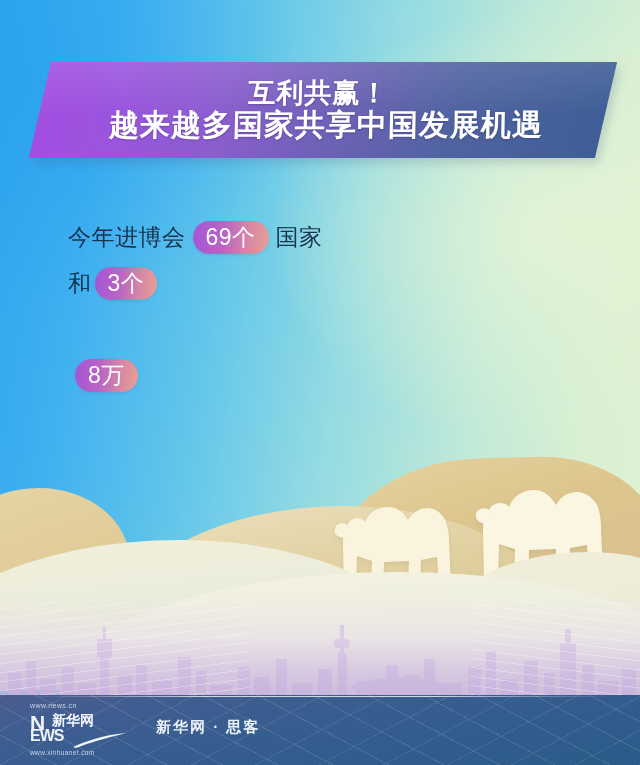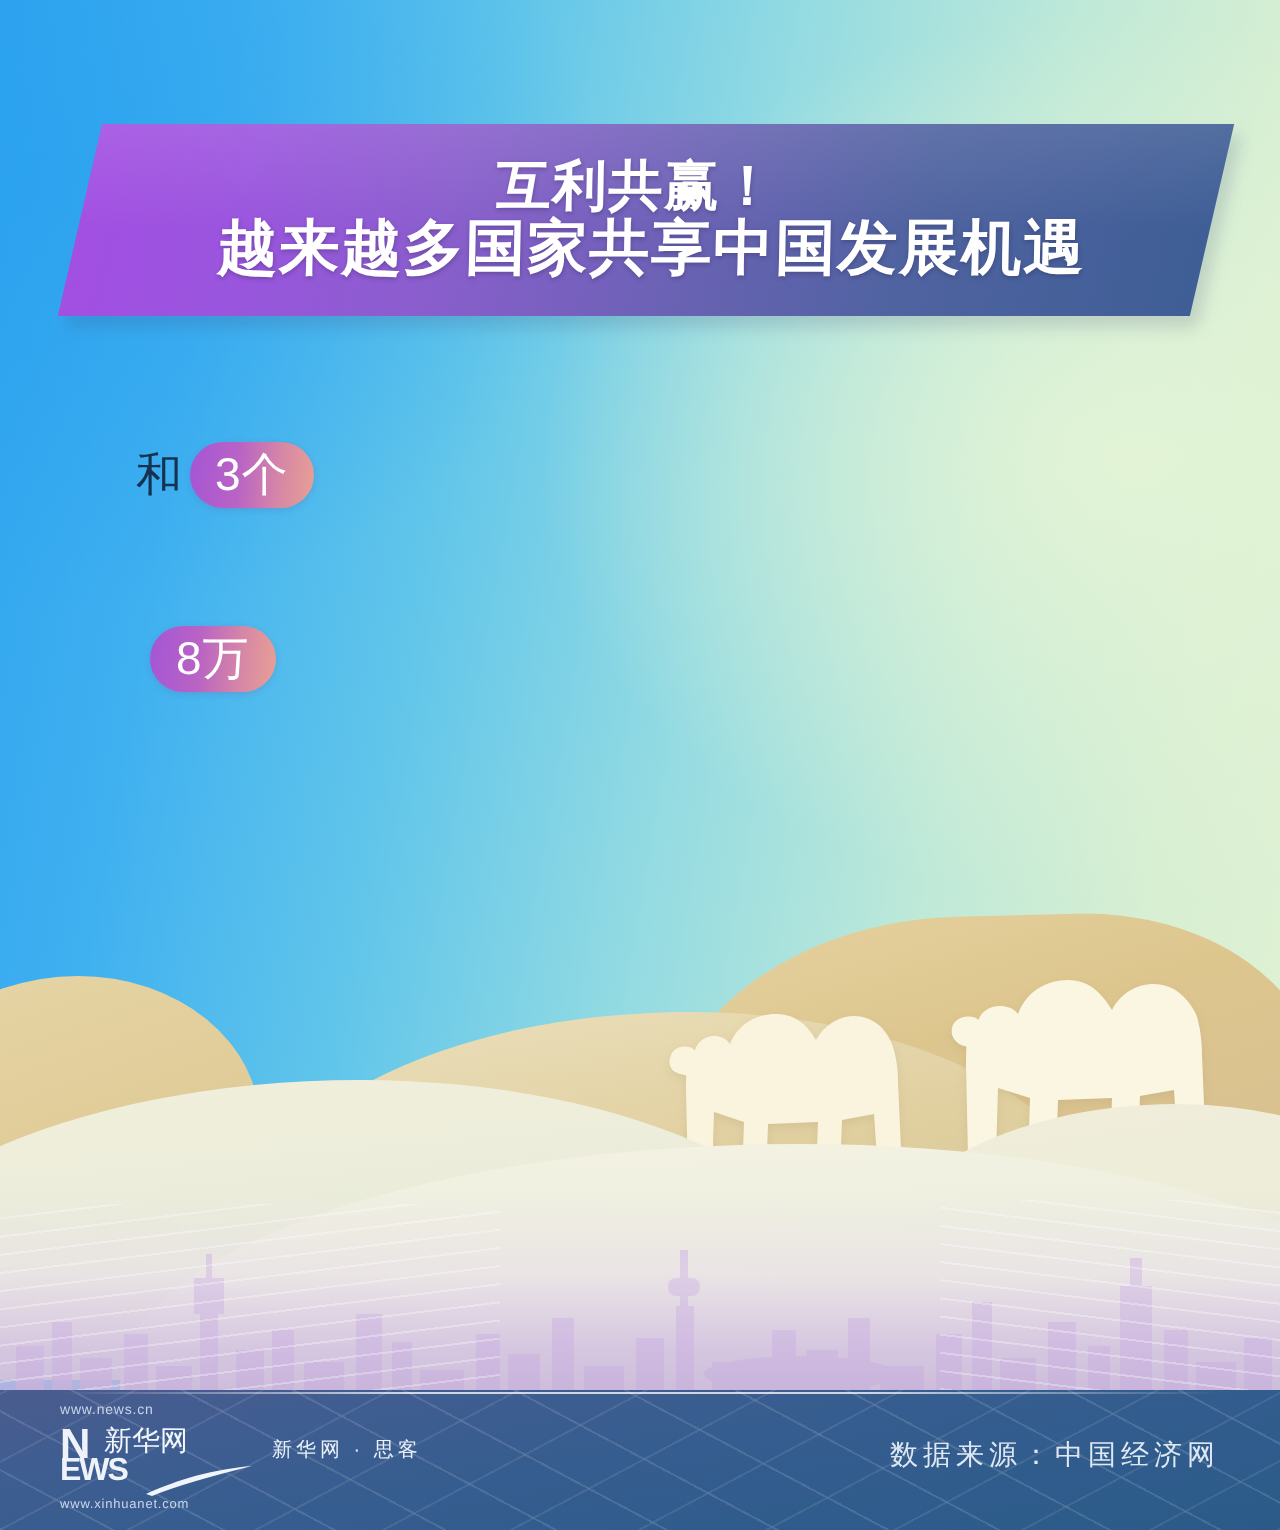--- a/index.html
+++ b/index.html
@@ -242,34 +242,34 @@
     font-size:21px; font-weight:bold; color:#eef3fa;
     line-height:1; letter-spacing:-1px;
   }
   .logo-news{
     position:absolute; left:0; top:17px;
     font-size:16px; font-weight:bold; color:#eef3fa;
     line-height:1; letter-spacing:-1px;
   }
   .logo-cn{
     position:absolute; left:22px; top:2px;
-    font-size:14px; font-weight:normal; color:#f3f7fc;
+    font-size:14px; font-weight:bold; color:#f3f7fc;
     line-height:1.1; letter-spacing:0px;
     white-space:nowrap;
   }
   .logo-swoosh{
     position:absolute; left:42px; top:21px;
     width:56px; height:16px;
     overflow:hidden;
   }
 
   .brand-text{
     position:absolute;
-    left:136px; top:718px;
-    font-size:10px; font-weight:normal;
+    left:156px; top:718px;
+    font-size:15px; font-weight:bold;
     color:#eaf1f8; letter-spacing:2px;
     white-space:nowrap;
   }
   .source-text{
     position:absolute;
     right:30px; top:719px;
     font-size:14px;
     color:#dfe8f2; letter-spacing:2.5px;
     white-space:nowrap;
   }
@@ -367,20 +367,25 @@
     <div class="banner-shadow"></div>
     <div class="banner"></div>
     <div class="banner-inner">
       <div class="title-l1">互利共赢！</div>
       <div class="title-l2">越来越多国家共享中国发展机遇</div>
     </div>
   </div>
 
   <div class="body-block">
 
+    <div class="line">
+      <span class="txt">今年进博会</span>
+      <span class="pill">69个</span>
+      <span class="txt">国家</span>
+    </div>
 
     <div class="line">
       <span class="txt">和</span>
       <span class="pill lead">3个</span>
     </div>
 
     <div class="line">
     </div>
 
     <div class="line">
@@ -404,15 +409,14 @@
       <div class="logo-swoosh">
         <svg width="56" height="16" viewBox="0 0 56 16" aria-hidden="true">
           <path d="M1 15 C12 10, 30 3, 54 1 C34 6, 16 11, 4 16 Z" fill="#f0f5fb"></path>
         </svg>
       </div>
     </div>
     <div class="logo-url-bot">www.xinhuanet.com</div>
   </div>
 
   <div class="brand-text">新华网 · 思客</div>
-  <div class="source-text">数据来源：中国经济网</div>
 
 </div>
 
 </body></html>

